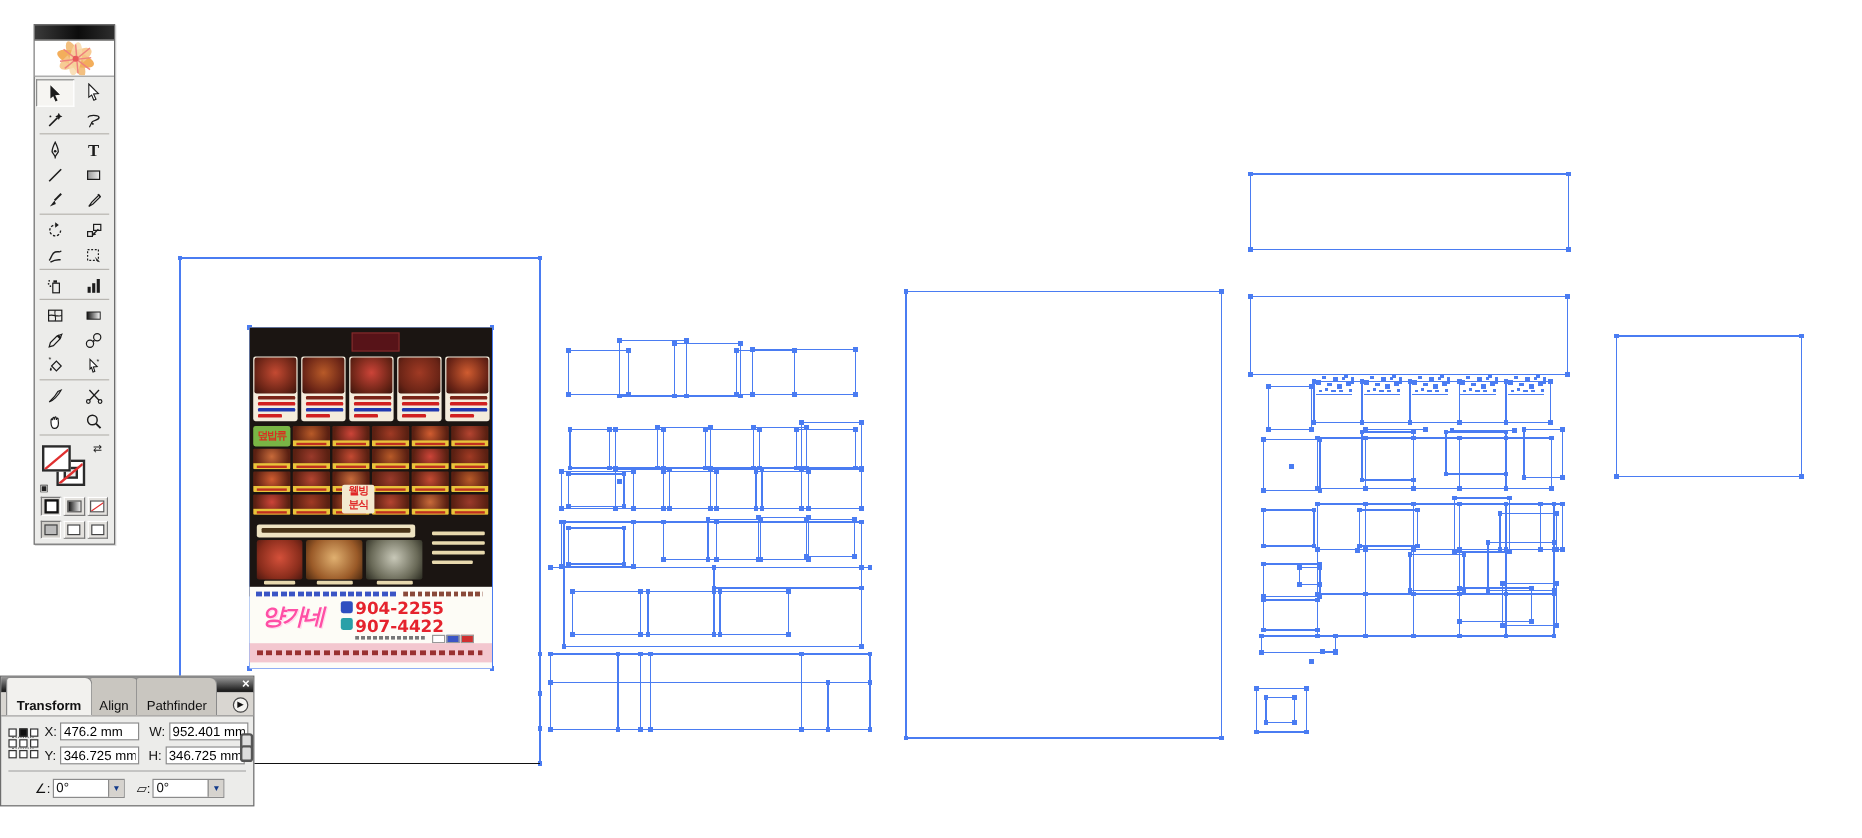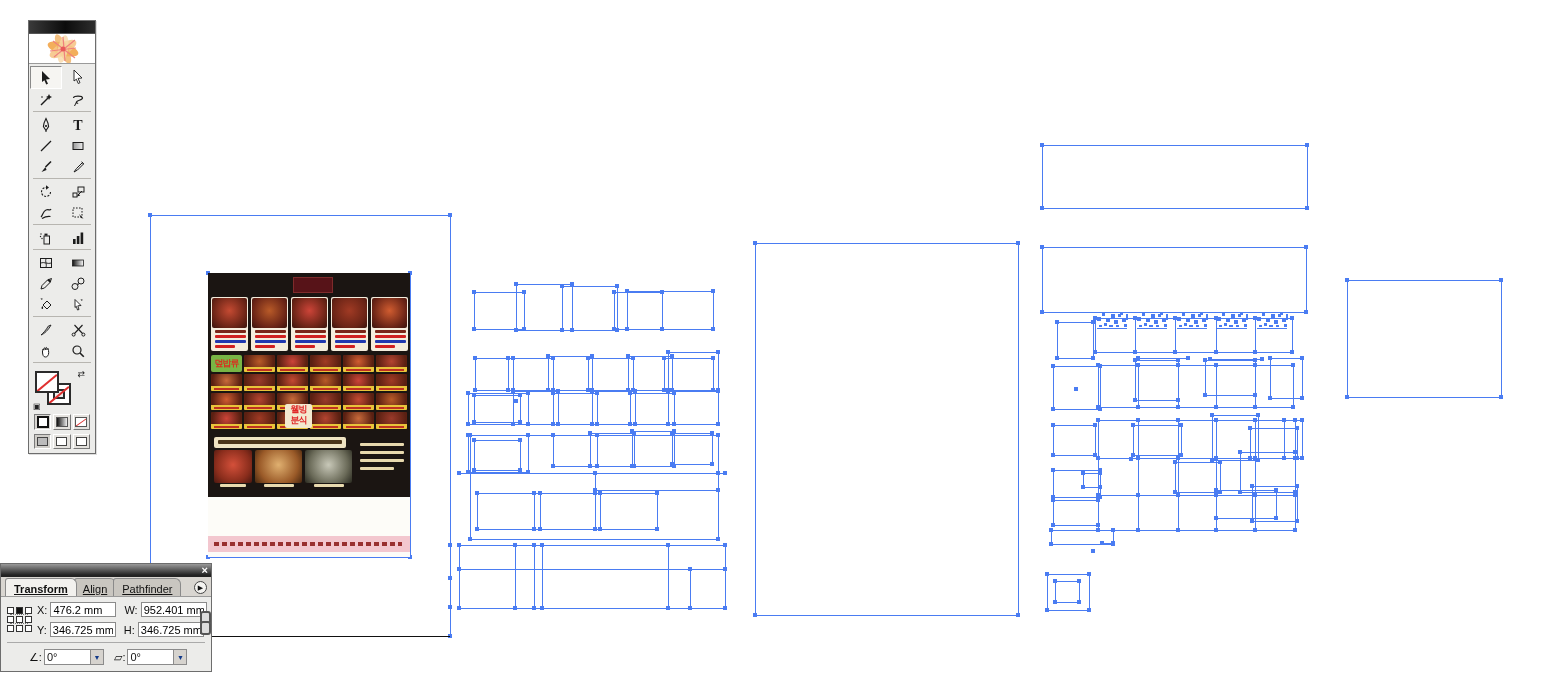--- a/index.html
+++ b/index.html
@@ -41,22 +41,22 @@
   .mbtn.pressed{border-color:#7a7a7a #fff #fff #7a7a7a;background:#d0cec9;}
   .mglyph{width:9px;height:7px;border:1px solid #444;background:#fff;}
   .mglyph.full{background:#bbb;}
   
   #tpanel{position:absolute;left:0px;top:563px;width:210px;background:#ececea;
           border:1px solid #6d6d6d;font-size:11px;color:#111;}
   #tp-title{height:13px;background:linear-gradient(180deg,#9a9a9a,#222 85%);position:relative;cursor:move;}
   #tp-close{position:absolute;right:3px;top:0px;color:#fff;font-size:11px;font-weight:bold;line-height:13px;cursor:pointer;}
   #tp-tabs{display:flex;align-items:flex-end;height:19px;background:#d9d6d1;padding-left:4px;position:relative;
            border-bottom:1px solid #9a9a9a;}
-  .tab{padding:4px 8px 1px 8px;border:1px solid #8a8a8a;border-bottom:none;border-radius:3px 6px 0 0;
-       background:#c9c6c0;margin-right:-3px;cursor:pointer;white-space:nowrap;text-decoration:underline;}
+  .tab{padding:18px 8px 1px 8px;border:1px solid #8a8a8a;border-bottom:none;border-radius:3px 6px 0 0;
+       background:#c9c6c0;margin-right:-3px;cursor:pointer;white-space:nowrap;}
   .tab.active{background:#f2f1ee;position:relative;z-index:2;font-weight:bold;}
   #tp-menu{position:absolute;right:4px;top:4px;width:11px;height:11px;border:1px solid #444;border-radius:50%;
            background:#f4f3f0;font-size:7px;line-height:11px;text-align:center;cursor:pointer;}
   #tp-body{padding:5px 6px 6px 6px;position:relative;}
   .tp-row{display:flex;align-items:center;margin-bottom:5px;}
   .tp-lab{width:17px;text-align:right;margin-right:3px;}
   .tp-input{width:60px;height:13px;border:1px solid #8b8b8b;background:#fff;font-size:11px;
             font-family:"Liberation Sans",sans-serif;padding:0 2px;margin-right:8px;}
   #refpoint{position:absolute;left:6px;top:10px;width:24px;height:24px;}
   .rp-dot{position:absolute;width:5px;height:5px;border:1px solid #333;background:#fff;}
@@ -815,20 +815,33 @@
       <div class="bd-price" style="top:178px"></div>
       <div class="bd-price" style="top:186px"></div>
       <div class="bd-price" style="top:194px;width:34px"></div>
       <div class="bphoto" style="left:6px;width:38px;background:radial-gradient(circle at 50% 45%,#d4503a,#8a2d1c 65%,#4a1810)"></div>
       <div class="bphoto" style="left:47px;width:47px;background:radial-gradient(circle at 50% 45%,#e0b070,#9a5a28 65%,#4a2810)"></div>
       <div class="bphoto" style="left:97px;width:47px;background:radial-gradient(circle at 50% 45%,#c8c8b8,#6a6a58 65%,#2a2a20)"></div>
       <div class="blabel" style="left:12px;width:26px"></div>
       <div class="blabel" style="left:56px;width:30px"></div>
       <div class="blabel" style="left:106px;width:30px"></div>
     </div>
+    <div id="white-band">
+      <div id="line-blue"></div>
+      <div id="line-dred"></div>
+      <div id="store">양가네</div>
+      <div class="badge" style="left:76px;top:12px;background:#2f4fc0"></div>
+      <div class="badge" style="left:76px;top:26px;background:#2aa0a8"></div>
+      <div id="phone1">904-2255</div>
+      <div id="phone2">907-4422</div>
+      <div id="phone-sub"></div>
+      <div class="flag" style="left:152px;background:#fff"></div>
+      <div class="flag" style="left:164px;background:#3a55c5"></div>
+      <div class="flag" style="left:176px;background:#d03030"></div>
+    </div>
     <div id="pink-strip">
         <i></i>
       </div>
   </div>
 
   <div id="toolbox">
     <div id="tb-title"></div>
     <div id="tb-logo">
       <svg width="64" height="29" viewBox="0 0 64 29">
         <g transform="translate(34,15)">

